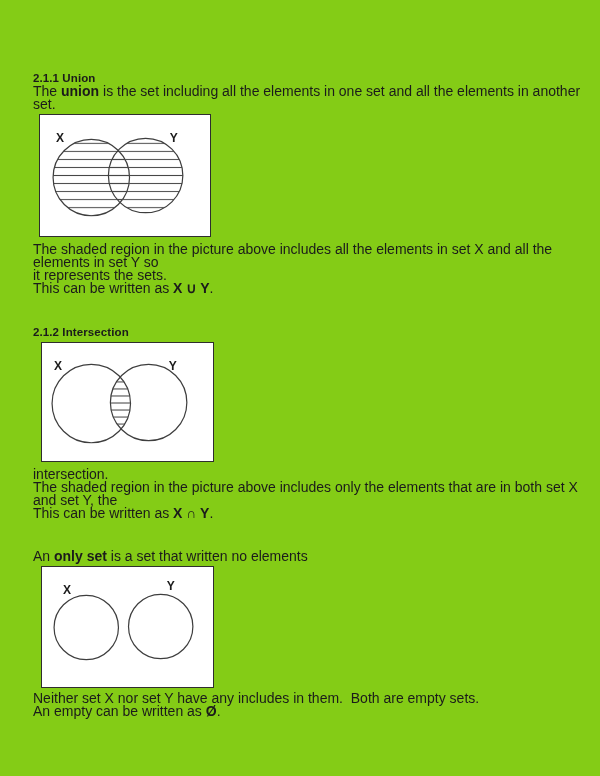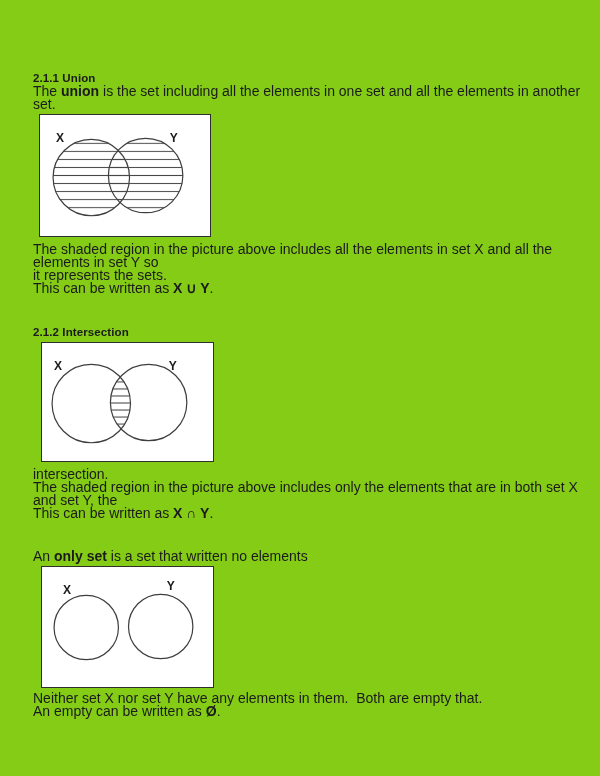--- a/index.html
+++ b/index.html
@@ -111,18 +111,18 @@
     <div class="diagram-box box-empty">
       <svg viewBox="0 0 170 119">
         <circle cx="44" cy="60" r="32" fill="none" stroke="#3e3e3e" stroke-width="1.2"></circle>
         <circle cx="118" cy="59" r="32" fill="none" stroke="#3e3e3e" stroke-width="1.2"></circle>
         <text class="venn-label" x="21" y="27">X</text>
         <text class="venn-label" x="124" y="23">Y</text>
       </svg>
     </div>
 
     <div class="caption caption-tight">
-      <div class="body">Neither set X nor set Y have any elements in them.  Both are empty that.</div>
+      <div class="body">Neither set X nor set Y have any includes in them.  Both are empty sets.</div>
     </div>
     <p class="body"><span>An empty can be written as </span><b>Ø</b><span>.</span></p>
   </div>
 
 </div>
 
 </body></html>

